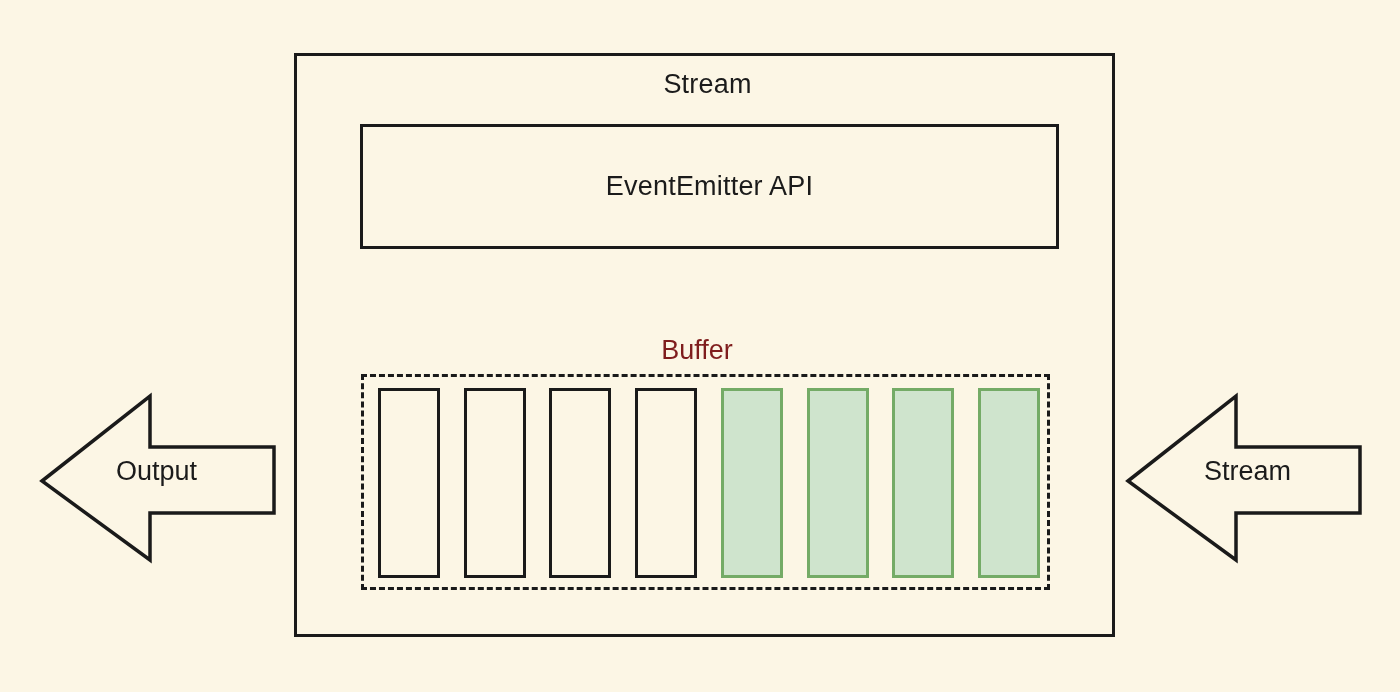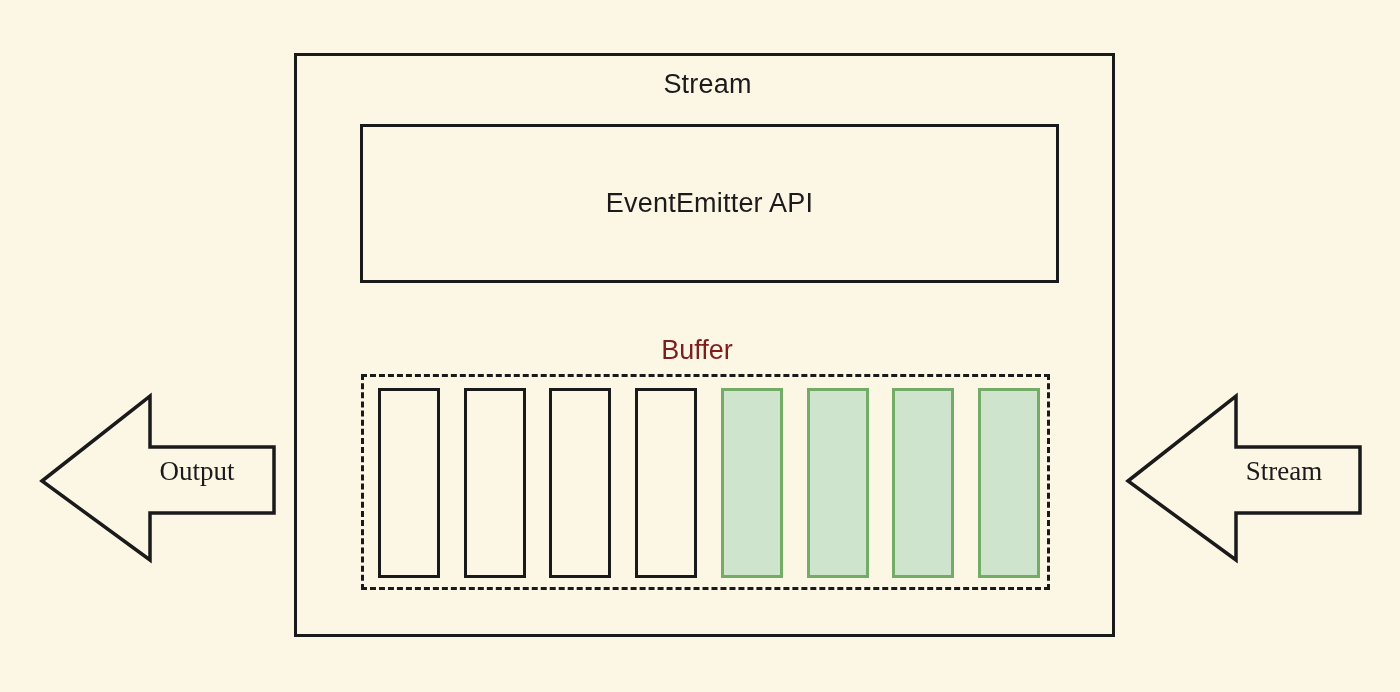--- a/index.html
+++ b/index.html
@@ -43,21 +43,21 @@
     letter-spacing: 0.2px;
     line-height: 32px;
   }
 
   
   .emitter-box {
     position: absolute;
     left: 63px;      
     top: 68px;       
     width: 699px;
-    height: 159px;
+    height: 125px;
     box-sizing: border-box;
     border: 3px solid #1a1a1a;
     display: flex;
     align-items: center;
     justify-content: center;
     background: transparent;
   }
   .emitter-label {
     font-size: 27px;
     color: #1b1b1b;
@@ -126,26 +126,24 @@
   .arrow-poly {
     fill: none;
     stroke: #1a1a1a;
     stroke-width: 3.5;
     stroke-linejoin: miter;
   }
   .arrow-label {
     position: absolute;
     top: 62px;
     width: 240px;
-    text-align: center;
     font-size: 27px;
     color: #1b1b1b;
     pointer-events: none;
     line-height: 34px;
-    font-family: Liberation Serif, serif;
   }
   .arrow-label.out { left: 0; padding-left: 78px; box-sizing: border-box; }
   .arrow-label.in  { left: 0; padding-left: 80px; box-sizing: border-box; }
 </style>
 </head>
 <body style="background: rgb(252, 246, 229);">
 
 <div id="canvas" style="background: rgb(252, 246, 229);">
 
   <div class="arrow arrow-out">

